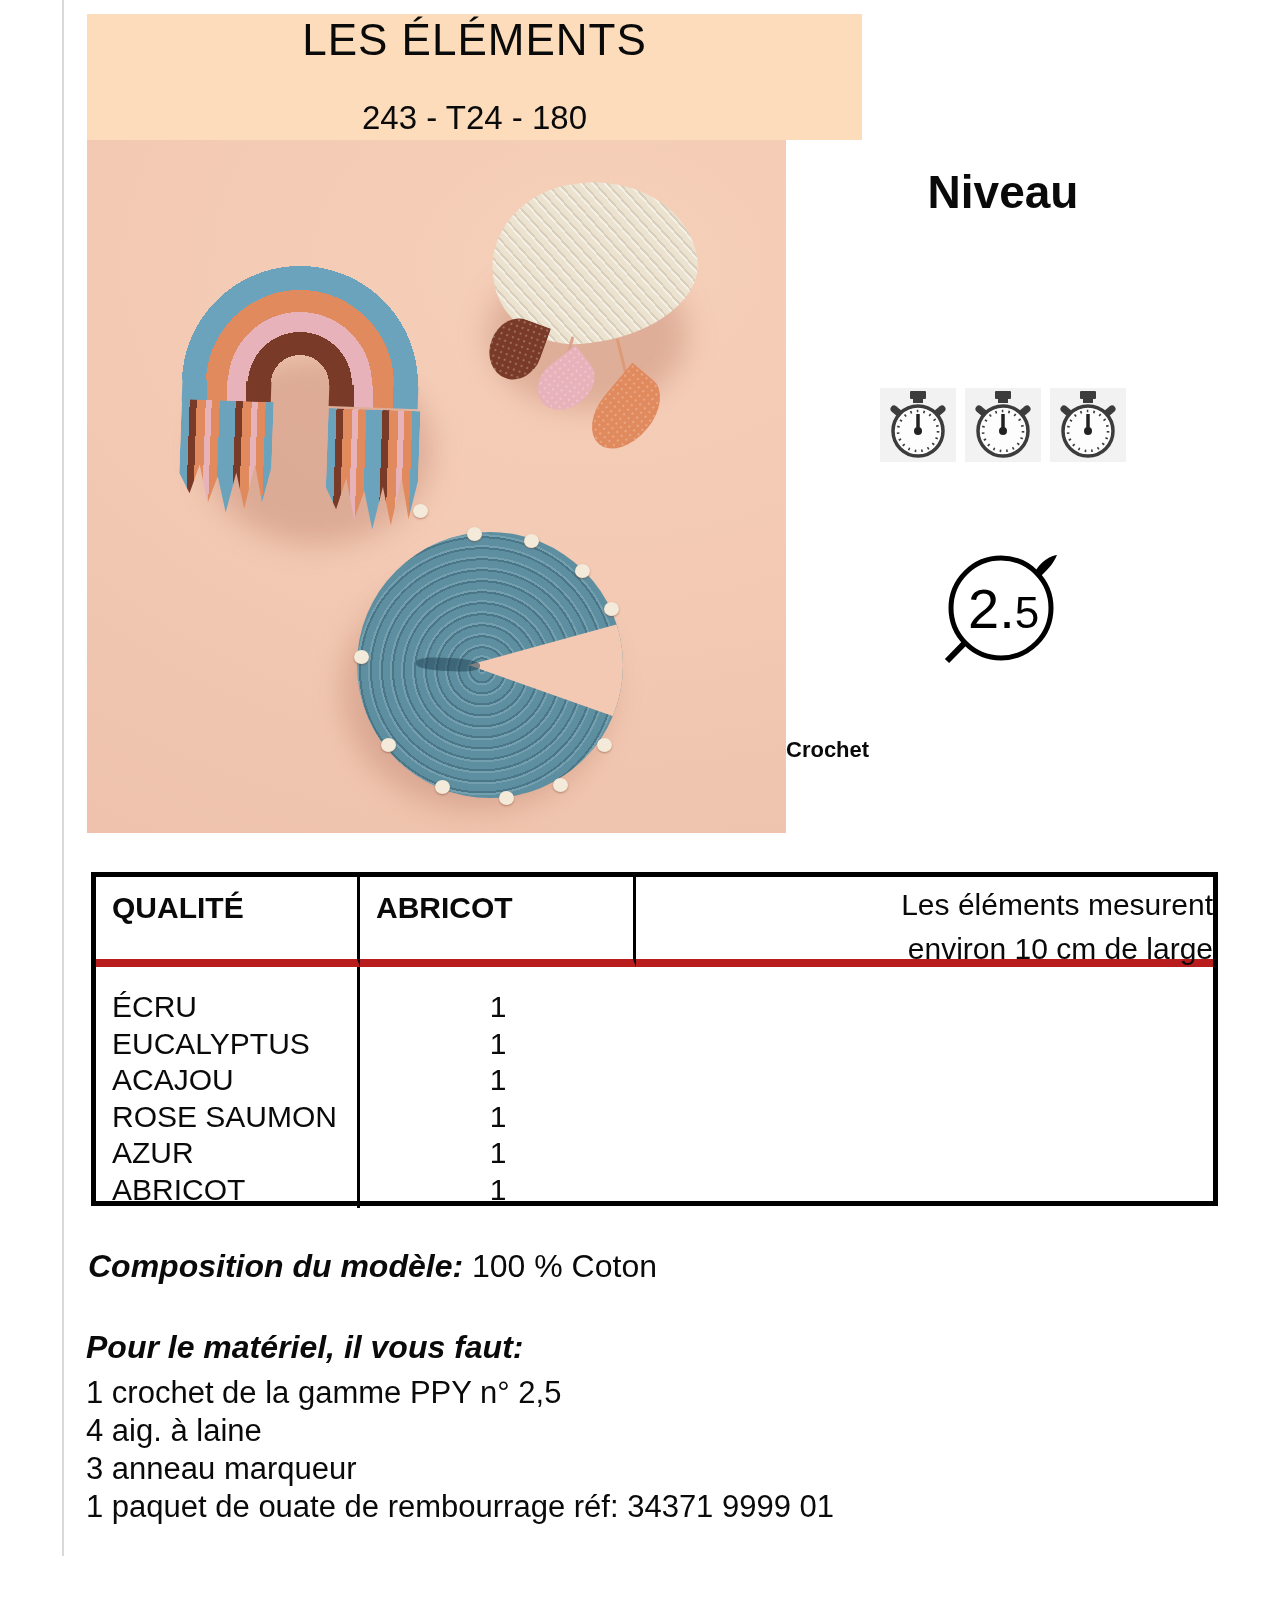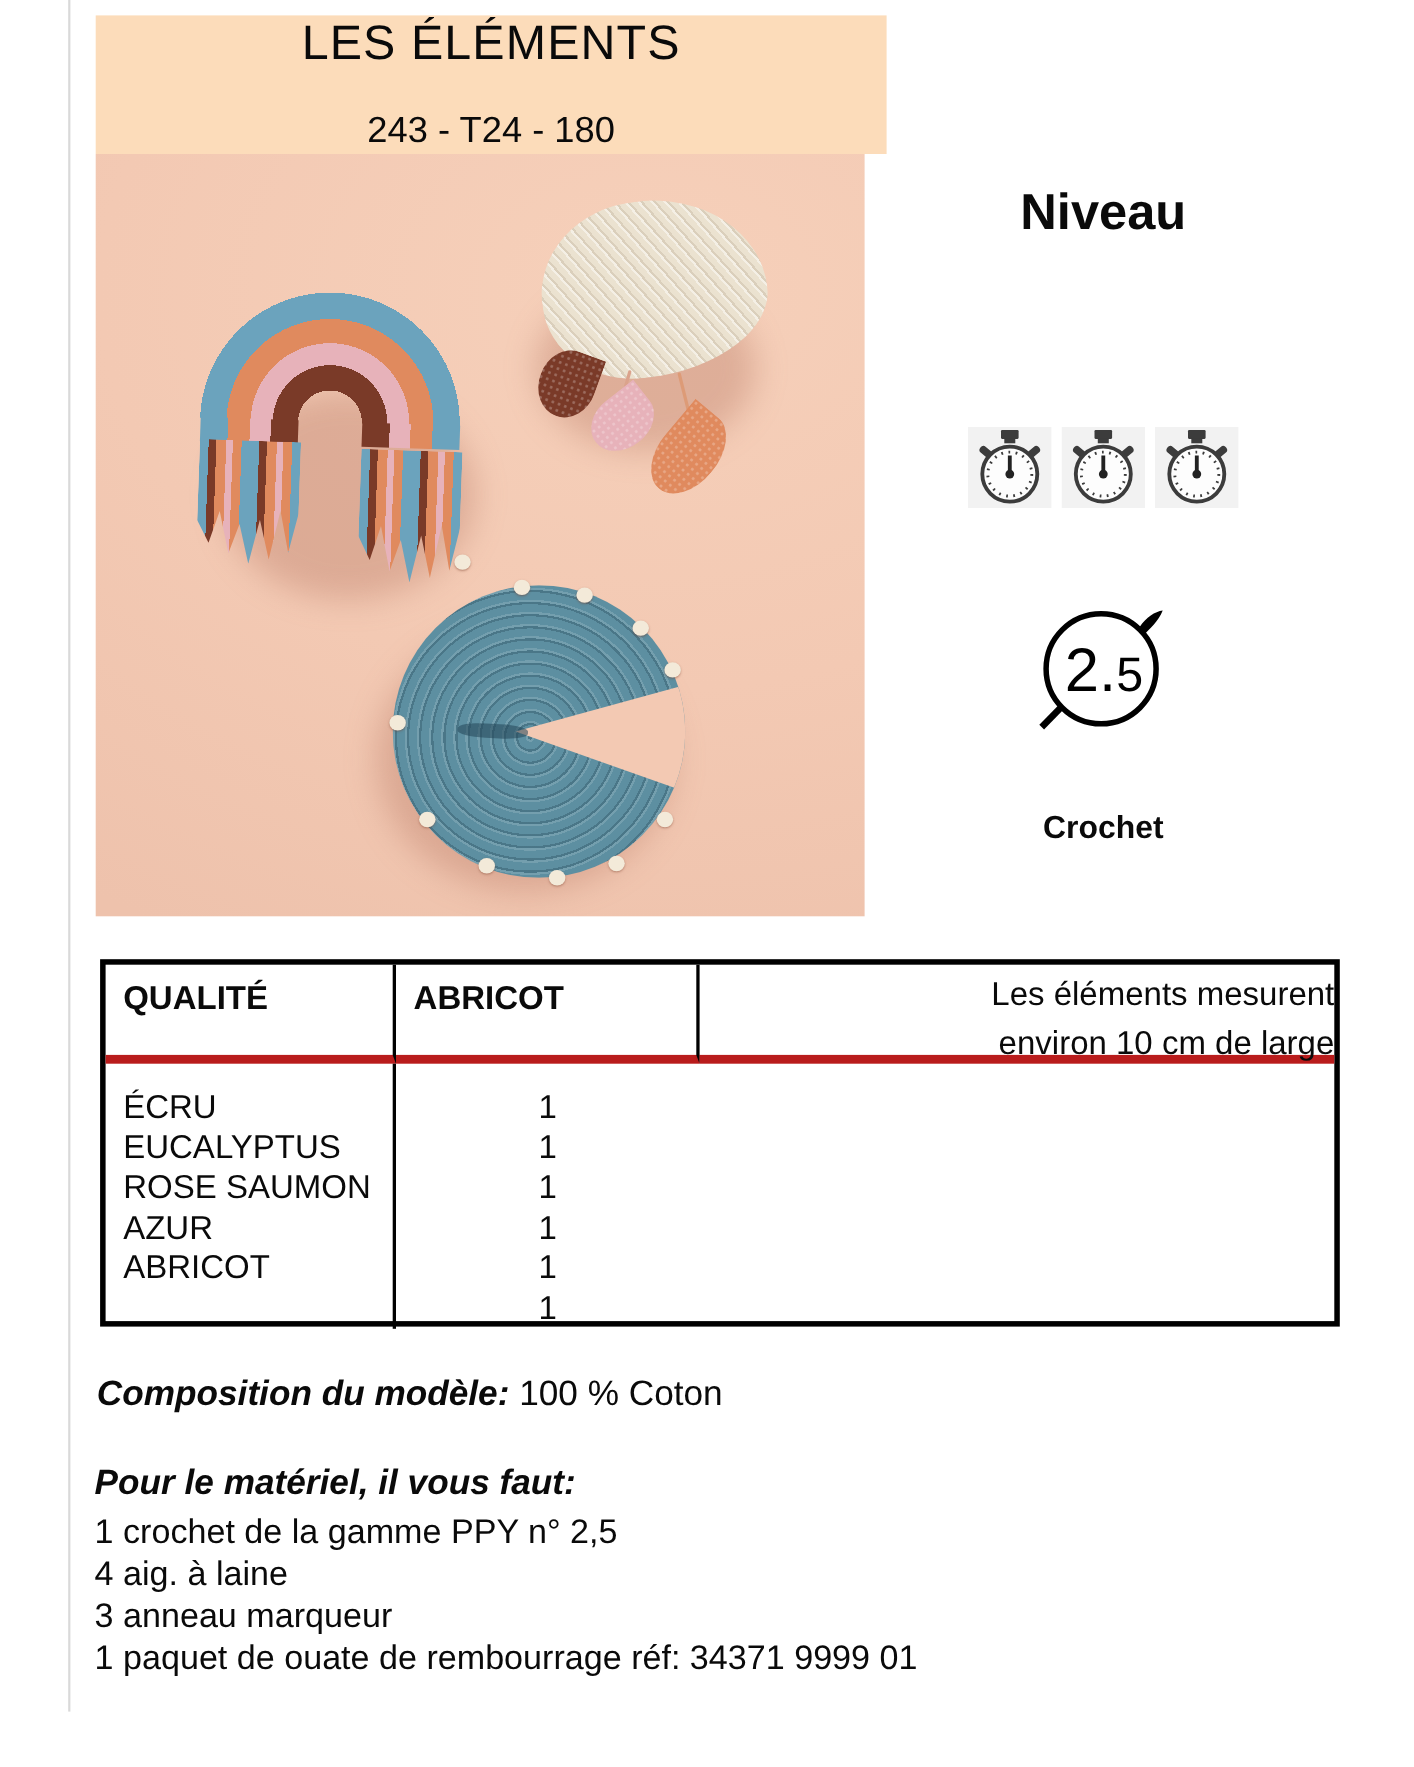--- a/index.html
+++ b/index.html
@@ -4,21 +4,21 @@
 <style>
   html,body{margin:0;padding:0;background:#ffffff;}
   body{width:1285px;height:1606px;position:relative;overflow:hidden;
        font-family:"Liberation Sans",sans-serif;color:#0a0a0a;}
   .abs{position:absolute;}
 
   
   .page-edge{left:62px;top:0;width:2px;height:1556px;background:#d9d9d9;}
 
   
-  .header-box{left:87px;top:14px;width:719px;height:126px;
+  .header-box{left:87px;top:14px;width:775px;height:126px;
     background:var(--header-bg,#fcdcba);text-align:center;}
   .header-title{margin-top:2px;font-size:44px;line-height:48px;letter-spacing:1px;}
   .header-ref{margin-top:36px;font-size:33px;line-height:36px;}
 
   
   .photo{left:87px;top:140px;width:699px;height:693px;overflow:hidden;
     background:radial-gradient(130% 95% at 72% 18%, #f6d0ba 0%, var(--photo-bg,#f3c9b3) 55%, #eec2ac 100%);}
   .shadow{position:absolute;border-radius:50%;background:rgba(170,100,80,.30);filter:blur(14px);}
 
   
@@ -77,22 +77,22 @@
     background:rgba(35,70,88,.55);border-radius:40%;transform:rotate(3deg);}
   .bobble{position:absolute;width:15px;height:14px;border-radius:50%;
     background:#f3ead9;box-shadow:0 1px 2px rgba(120,60,40,.45);}
 
   
   .right-col{left:786px;top:0;width:434px;height:833px;margin-top:10px;}
   .level{top:152px;left:0;width:100%;text-align:center;
     font-size:46px;font-weight:bold;line-height:60px;}
   .watch-row{top:378px;left:0;width:100%;display:flex;justify-content:center;gap:9px;}
   .gauge-wrap{top:534px;left:0;width:100%;display:flex;justify-content:center;}
-  .crochet-label{top:727px;left:0;width:100%;text-align:center;
-    font-size:29px;font-weight:bold;}
+  .crochet-label{top:727px;left:0;width:100%;
+    font-size:22px;font-weight:bold;}
 
   
   .spec-table{left:91px;top:872px;width:1127px;height:334px;
     border:5px solid #000;box-sizing:border-box;
     display:grid;grid-template-columns:264px 276px 1fr;grid-template-rows:90px 1fr;
     background:#fff;font-size:30px;}
   .spec-table > div{box-sizing:border-box;}
   .bR{border-right:3px solid #000;}
   .bB{border-bottom:8px solid #b91c1c;}
   .cell-head{font-weight:bold;padding:14px 0 0 16px;}
@@ -209,20 +209,21 @@
 <div class="abs spec-table">
   <div class="cell-head bR bB">QUALITÉ</div>
   <div class="cell-head bR bB">ABRICOT</div>
   <div class="cell-note bB">
     <div>Les éléments mesurent</div>
     <div>environ 10 cm de large</div>
   </div>
   <div class="cell-body bR">
     <div>ÉCRU</div>
     <div>EUCALYPTUS</div>
+    <div>ACAJOU</div>
     <div>ROSE SAUMON</div>
     <div>AZUR</div>
     <div>ABRICOT</div>
   </div>
   <div class="cell-center">
     <div>1</div>
     <div>1</div>
     <div>1</div>
     <div>1</div>
     <div>1</div>

